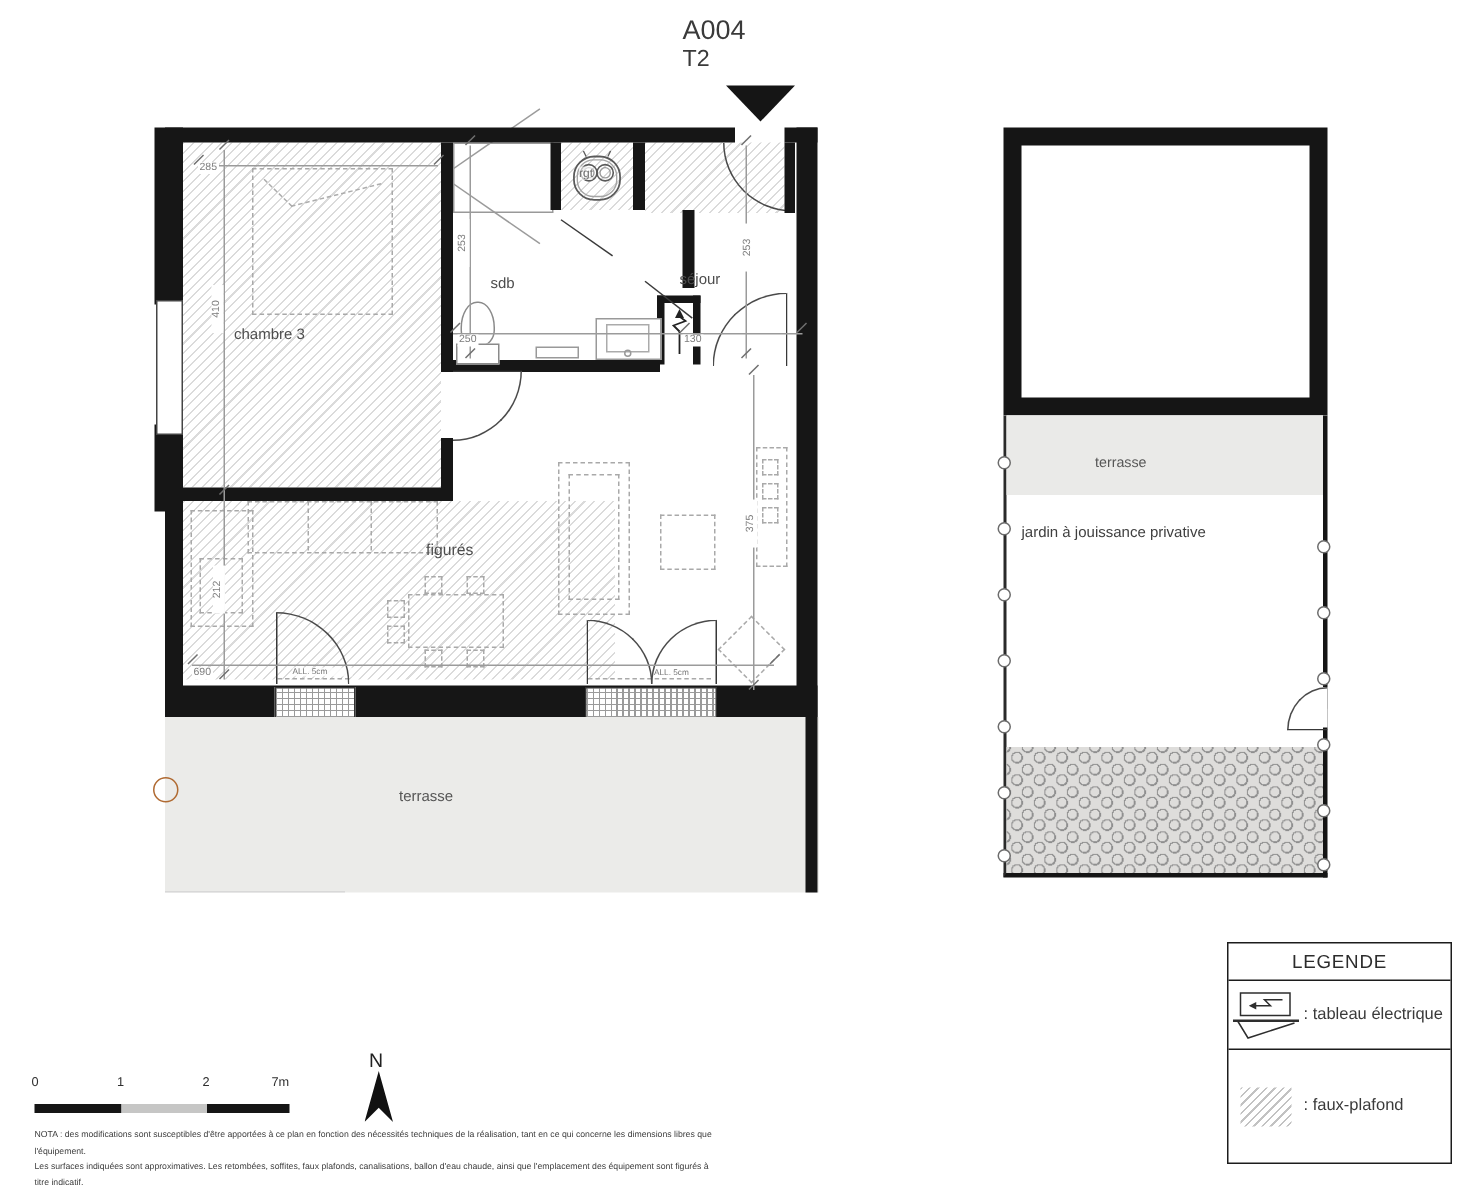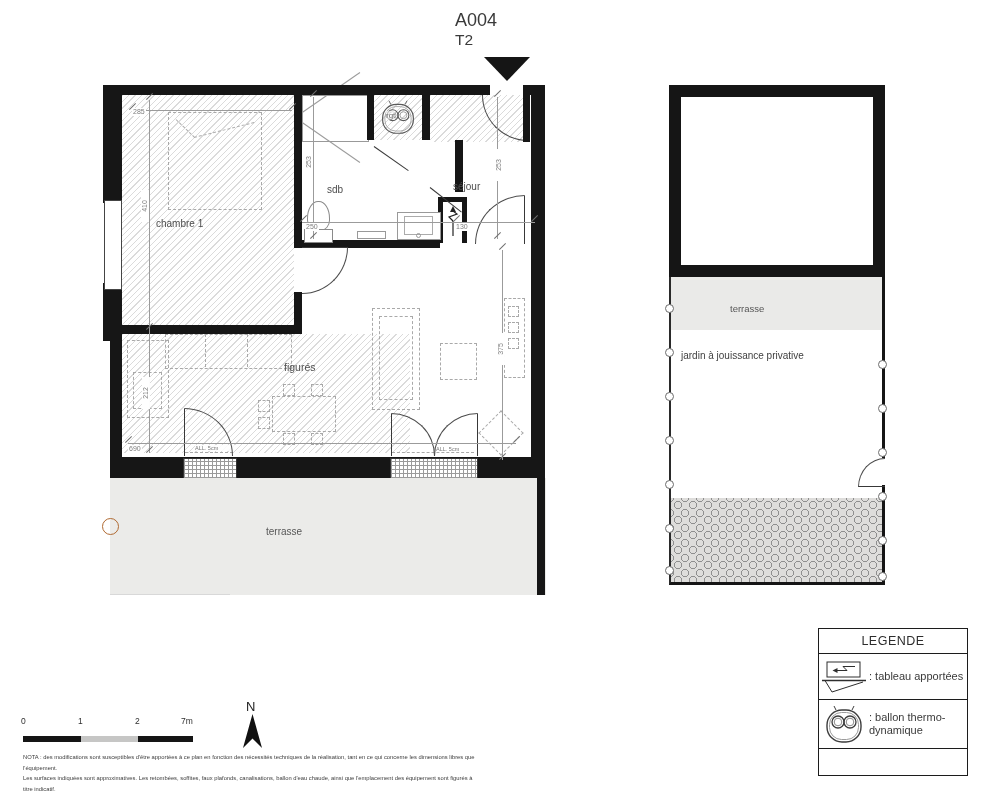--- a/index.html
+++ b/index.html
@@ -178,21 +178,21 @@
   <div class="a dlh" style="left:128px;top:443px;width:388px"></div>
   <div class="a tick" style="left:124px;top:439px"></div>
   <div class="a tick" style="left:512px;top:439px"></div>
   <div class="a cl" style="left:128px;top:437px;width:388px"><span class="dlab">690</span></div>
 
   <div class="a dlv" style="left:502px;top:250px;height:210px"></div>
   <div class="a tick" style="left:498px;top:246px"></div>
   <div class="a tick" style="left:498px;top:456px"></div>
   <div class="a dlab vlab" style="left:485px;top:345px;width:30px">375</div>
 
-  <div class="a rlab cl" style="left:156px;top:219px;width:120px">chambre 1</div>
+  <div class="a rlab cl" style="left:156px;top:219px;width:120px">chambre 3</div>
   <div class="a rlab cl" style="left:327px;top:185px;width:60px">sdb</div>
   <div class="a rlab cl" style="left:453px;top:182px;width:60px">séjour</div>
   <div class="a rlab cl" style="left:284px;top:362px;width:70px;font-size:10.5px">figurés</div>
 
   <div class="a" style="left:110px;top:478px;width:436px;height:117px;background:#ebebe9"></div>
   <div class="a" style="left:110px;top:594px;width:120px;height:1px;background:#d8d8d8"></div>
   <div class="a wall" style="left:537px;top:478px;width:8px;height:117px"></div>
   <div class="a" style="left:102px;top:518px;width:15px;height:15px;border:1.4px solid #b06a32;border-radius:50%"></div>
   <div class="a rlab cl" style="left:266px;top:527px;width:100px;color:#565656">terrasse</div>
 
@@ -226,36 +226,27 @@
     <div class="lgrow" style="height:45px">
       <span class="lgicon">
         <svg width="44" height="36" viewBox="0 0 44 36">
           <rect x="5" y="3" width="33" height="15" fill="#fff" stroke="#2e2e2e"></rect>
           <polyline points="33,7.5 21,7.5 25,11.5 15,11.5" fill="none" stroke="#2e2e2e"></polyline>
           <polygon points="15.5,9 15.5,14 10.5,11.5" fill="#2e2e2e"></polygon>
           <line x1="0" y1="21.5" x2="44" y2="21.5" stroke="#2e2e2e" stroke-width="1.6"></line>
           <polyline points="3,21.5 10,33 41,23" fill="none" stroke="#2e2e2e"></polyline>
         </svg>
       </span>
-      <span class="lglab">: tableau apportées</span>
+      <span class="lglab">: tableau électrique</span>
     </div>
-    <div class="lgrow" style="height:48px">
+    <div class="lgrow" style="flex:1;border-bottom:none">
       <span class="lgicon">
-        <svg width="42" height="44" viewBox="0 0 42 44">
-          <rect x="4" y="8" width="34" height="32" rx="15" fill="none" stroke="#3d3d3d" stroke-width="1.4"></rect>
-          <rect x="6.5" y="10.5" width="29" height="27" rx="12" fill="none" stroke="#9b9b9b"></rect>
-          <circle cx="15" cy="20" r="6" fill="none" stroke="#3d3d3d" stroke-width="1.3"></circle>
-          <circle cx="15" cy="20" r="3.8" fill="none" stroke="#8a8a8a"></circle>
-          <circle cx="27" cy="20" r="6" fill="none" stroke="#3d3d3d" stroke-width="1.3"></circle>
-          <circle cx="27" cy="20" r="3.8" fill="none" stroke="#8a8a8a"></circle>
-          <line x1="13" y1="8" x2="11" y2="4" stroke="#3d3d3d"></line>
-          <line x1="29" y1="8" x2="31" y2="4" stroke="#3d3d3d"></line>
-        </svg>
-      </span>
-      <span class="lglab" style="max-width:88px">: ballon thermo-dynamique</span>
+          <span class="swatch"></span>
+        </span>
+      <span class="lglab">: faux-plafond</span>
     </div>
   </div>
 
   <div class="a" style="left:23px;top:716px;width:172px;height:30px">
     <span class="a" style="left:-2px;top:0;font-size:8.5px;color:#2f2f2f">0</span>
     <span class="a" style="left:55px;top:0;font-size:8.5px;color:#2f2f2f">1</span>
     <span class="a" style="left:112px;top:0;font-size:8.5px;color:#2f2f2f">2</span>
     <span class="a" style="left:158px;top:0;font-size:8.5px;color:#2f2f2f">7m</span>
     <div class="a" style="left:0;top:20px;width:58px;height:6px;background:#151515"></div>
     <div class="a" style="left:58px;top:20px;width:57px;height:6px;background:#c6c6c5"></div>

